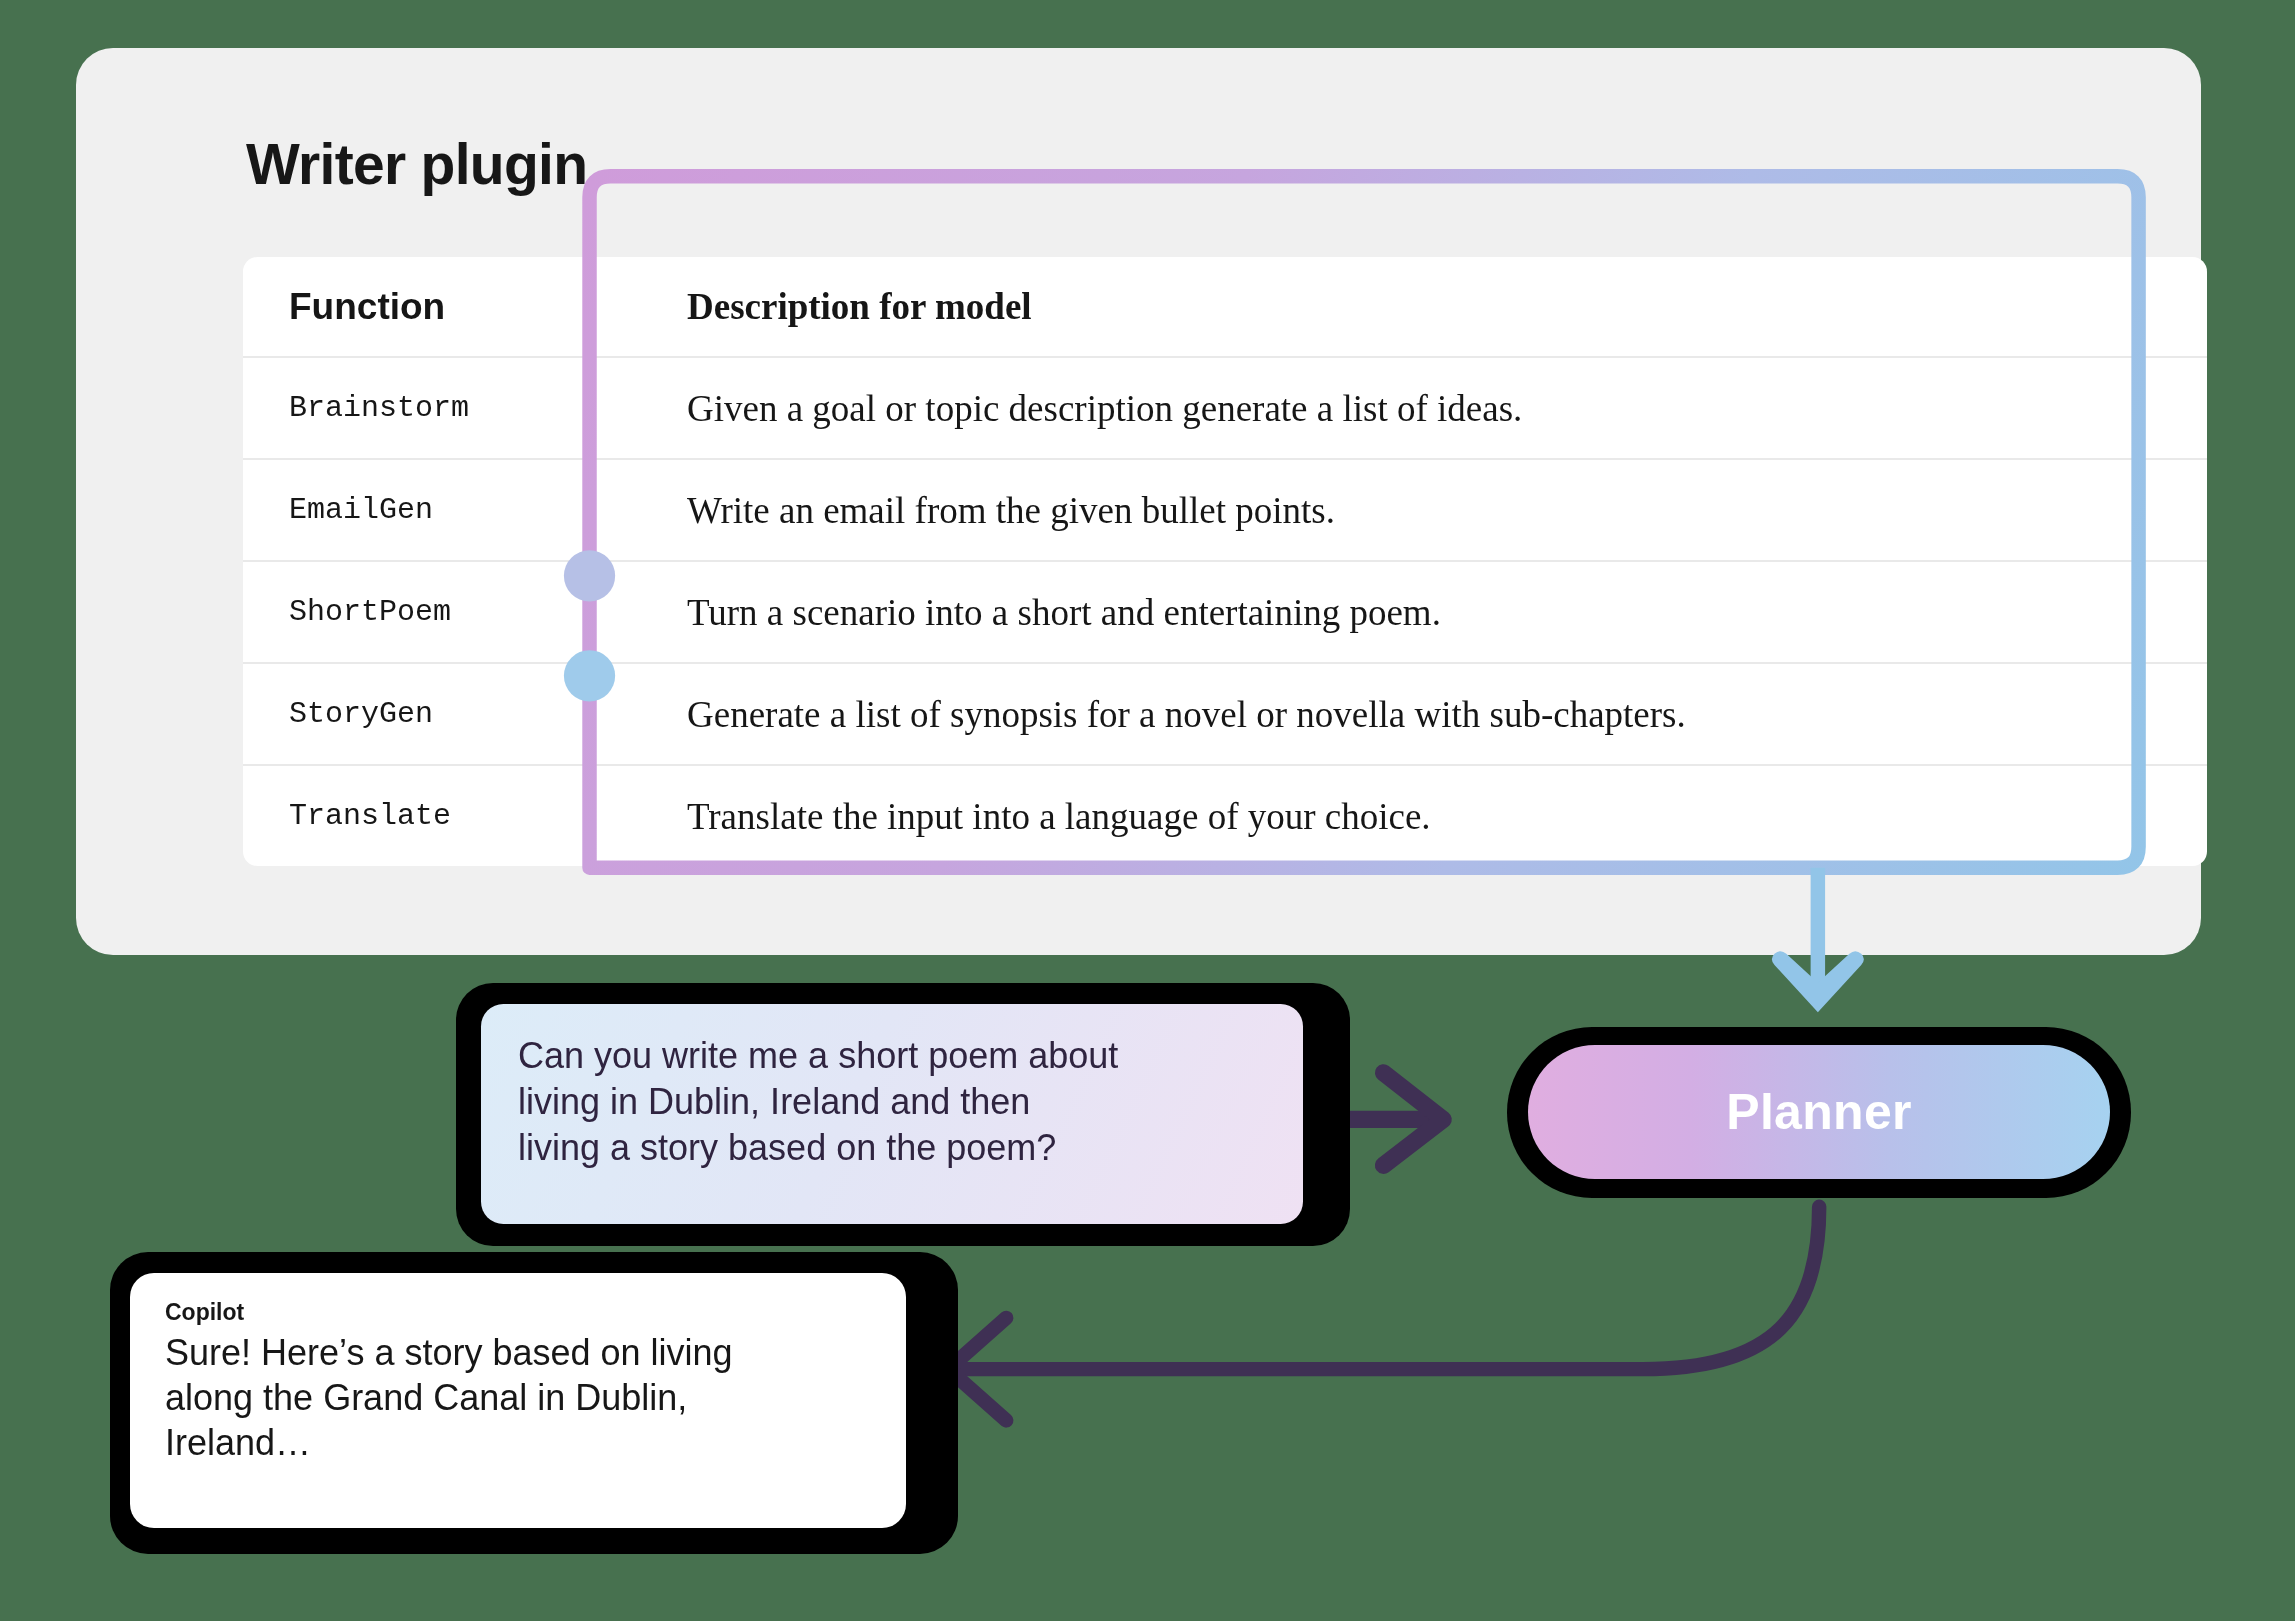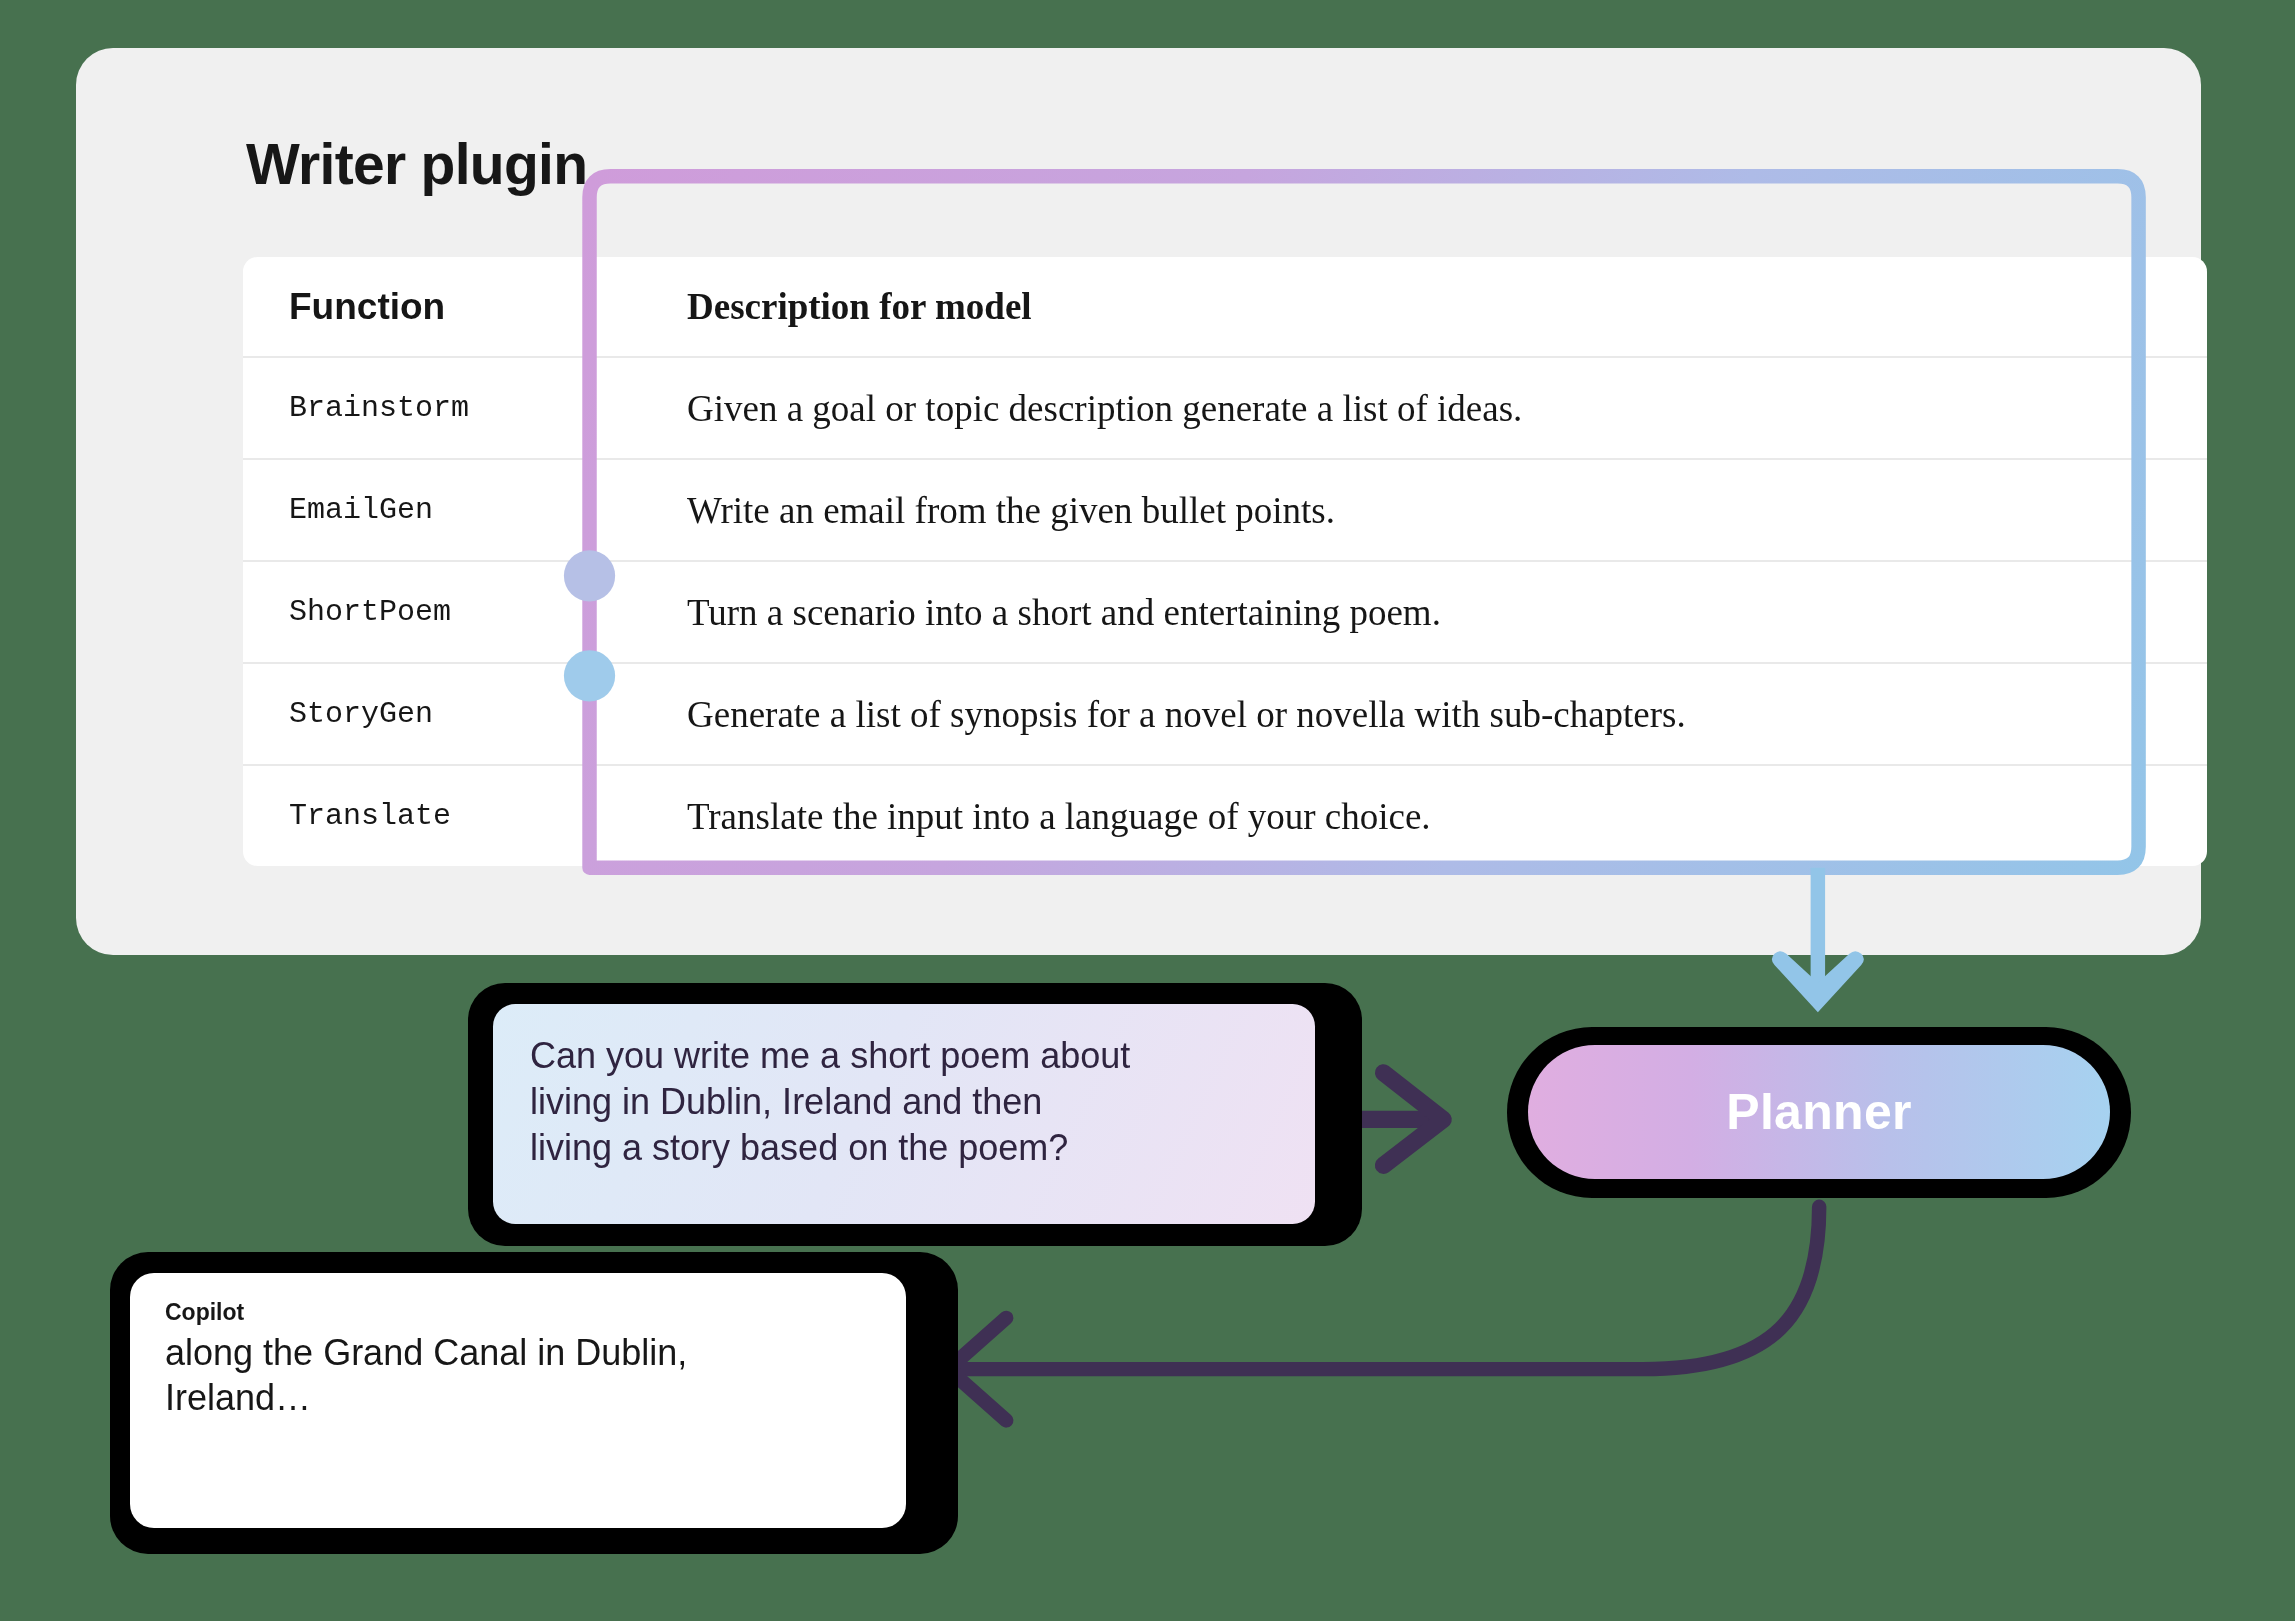--- a/index.html
+++ b/index.html
@@ -58,21 +58,21 @@
   }
   .planner-pill{
     position:absolute;left:21px;top:18.4px;width:582px;height:134px;
     border-radius:67px;
     background:linear-gradient(90deg,#e0aee0 0%,#d3aee4 28%,#b8c0ea 62%,#a6d2f0 100%);
     display:flex;align-items:center;justify-content:center;
     color:#ffffff;font-size:50px;font-weight:bold;letter-spacing:0.3px;
   }
 
   
-  .user-wrap{position:absolute;left:468px;top:983px;width:894px;height:263px;}
+  .user-wrap{position:absolute;left:456px;top:983px;width:894px;height:263px;}
   .user-shadow{position:absolute;left:0;top:0;width:894px;height:263px;background:#000;border-radius:37px;}
   .user-bubble{
     position:absolute;left:25px;top:21px;width:822px;height:220px;
     border-radius:22.4px;box-sizing:border-box;
     background:linear-gradient(115deg,#dcecf8 0%,#e2e6f6 45%,#efe1f3 100%);
     padding:29px 33px 0 37px;
     color:#2f2440;font-size:36px;line-height:1.28;
   }
 
   
@@ -176,20 +176,21 @@
   <div class="planner-wrap">
     <div class="planner-shadow"></div>
     <div class="planner-pill">Planner</div>
   </div>
 
   <div class="copilot-wrap">
     <div class="copilot-shadow"></div>
     <div class="copilot-bubble">
       <div class="copilot-name">Copilot</div>
       <div class="copilot-text">
+        <div>Sure! Here’s a story based on living</div>
         <div>along the Grand Canal in Dublin,</div>
         <div>Ireland…</div>
       </div>
     </div>
   </div>
 
 </div>
 
 
 </body></html>

